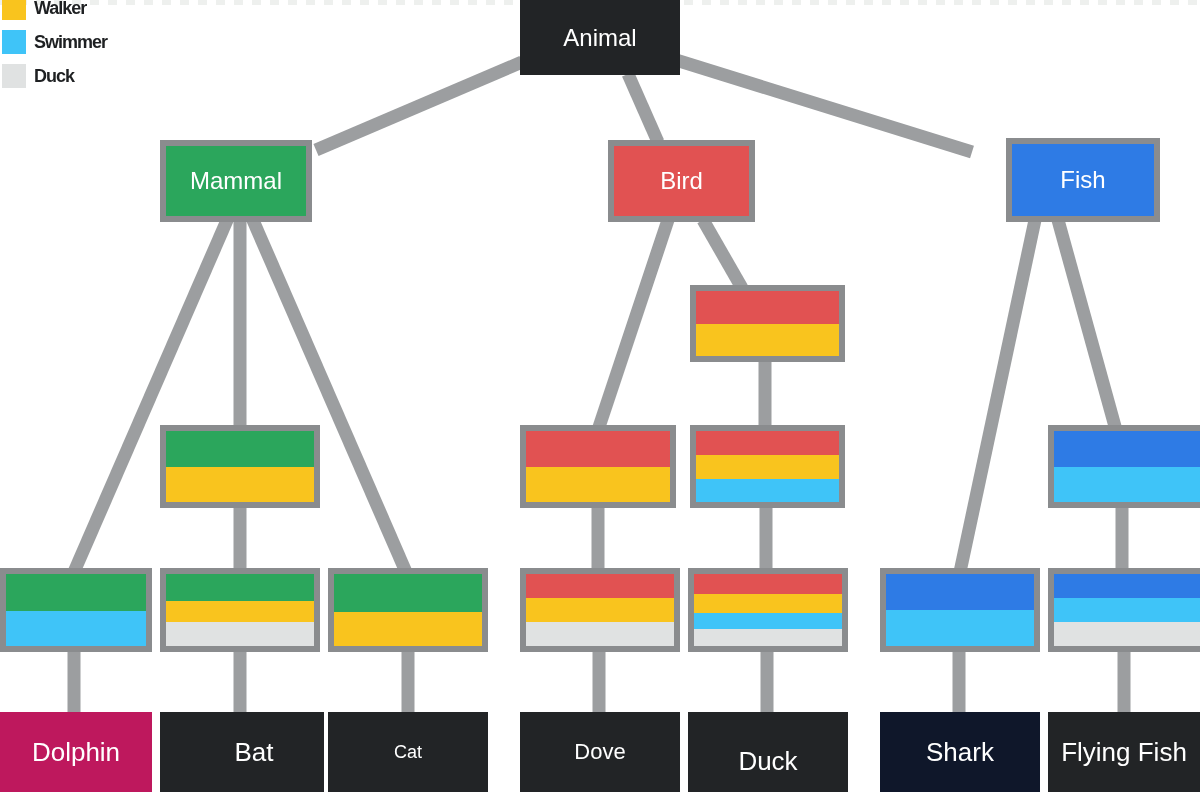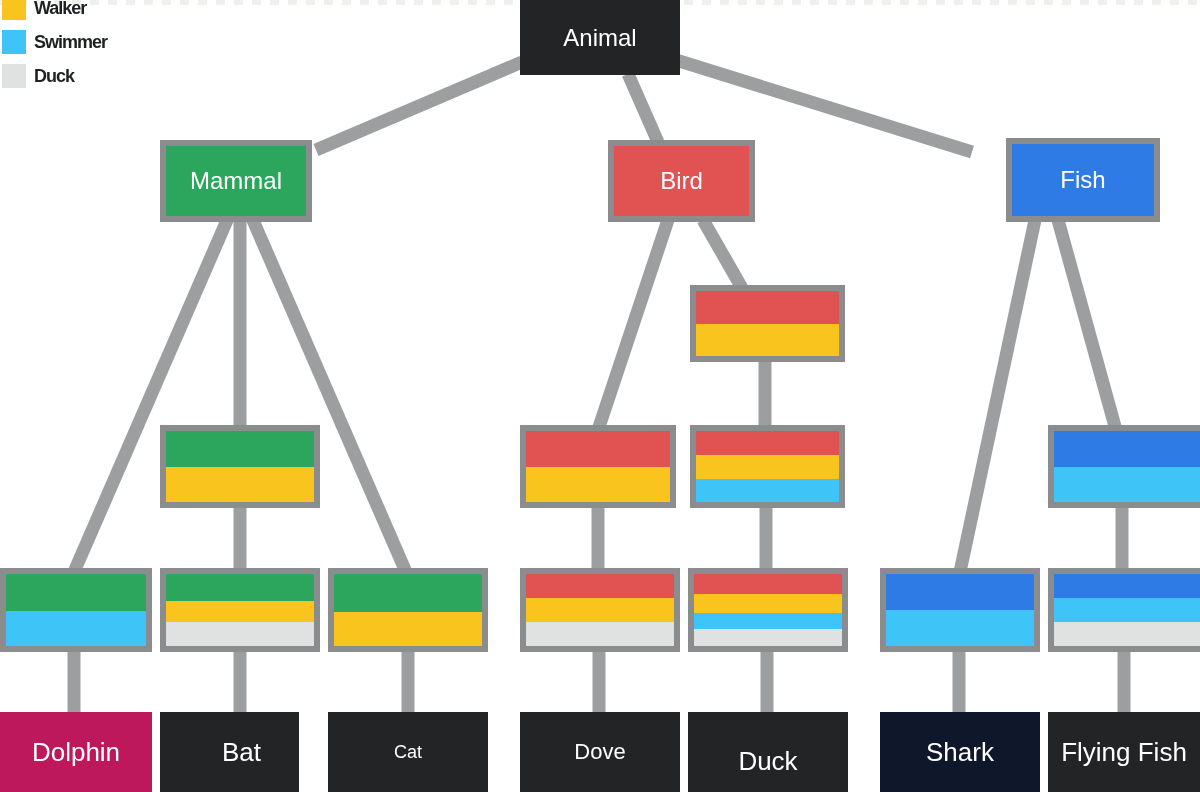--- a/index.html
+++ b/index.html
@@ -113,21 +113,21 @@
         <div class="stripe" style="flex: 50 0 0px; background: rgb(63, 196, 248);"></div>
       </div>
       <div class="node stripes" style="left: 1048px; top: 568px; width: 158px; height: 84px;">
         <div class="stripe" style="flex: 33 0 0px; background: rgb(46, 123, 229);"></div>
         <div class="stripe" style="flex: 34 0 0px; background: rgb(63, 196, 248);"></div>
         <div class="stripe" style="flex: 33 0 0px; background: rgb(224, 226, 226);"></div>
       </div>
       <div class="node dark" style="left: 0px; top: 712px; width: 152px; height: 80px; background: #be185d;">
         <span class="lbl" style="font-size: 26px;">Dolphin</span>
       </div>
-      <div class="node dark" style="left: 160px; top: 712px; width: 139px; height: 80px; background: rgb(34, 36, 38); padding-left: 24px;">
+      <div class="node dark" style="left: 160px; top: 712px; width: 164px; height: 80px; background: rgb(34, 36, 38); padding-left: 24px;">
         <span class="lbl" style="font-size: 26px;">Bat</span>
       </div>
       <div class="node dark" style="left: 328px; top: 712px; width: 160px; height: 80px; background: rgb(34, 36, 38);">
         <span class="lbl" style="font-size: 18px; text-align: right;">Cat</span>
       </div>
       <div class="node dark" style="left: 520px; top: 712px; width: 160px; height: 80px; background: rgb(34, 36, 38);">
         <span class="lbl" style="font-size: 22px;">Dove</span>
       </div>
       <div class="node dark" style="left: 688px; top: 712px; width: 160px; height: 98px; background: rgb(34, 36, 38);">
         <span class="lbl" style="font-size: 26px;">Duck</span>

